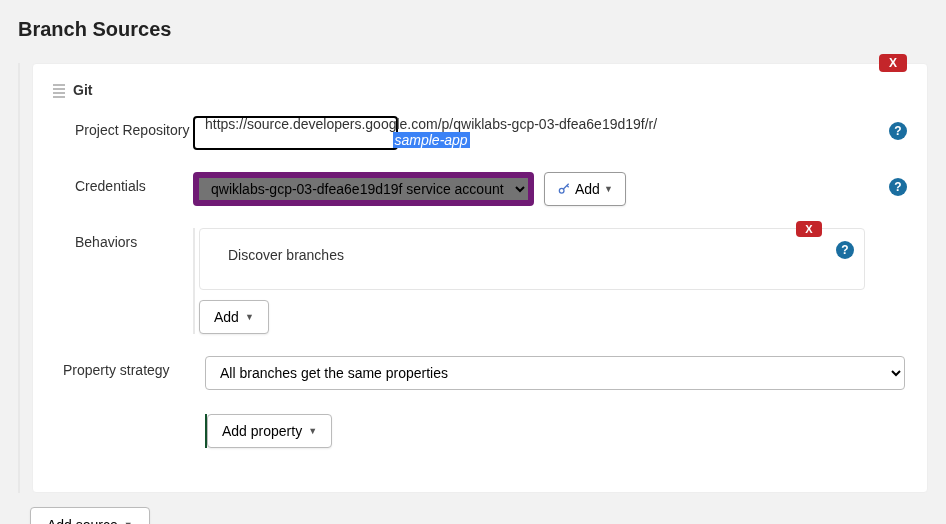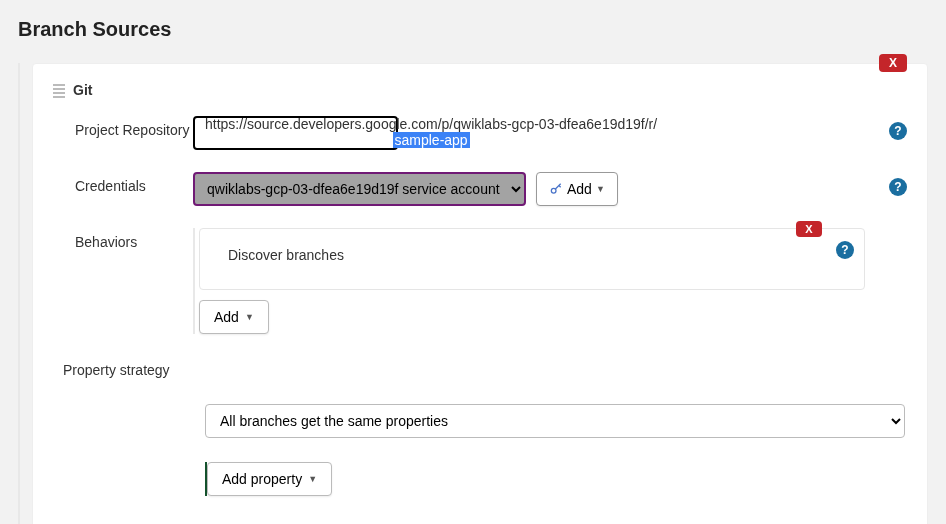--- a/index.html
+++ b/index.html
@@ -117,29 +117,30 @@
       align-items: center;
       font-size: 14px;
       pointer-events: none;
       color: #333;
       flex-direction: column;
     }
     .repo-highlight {
       background: #3b82f6;
       color: #fff;
       padding: 0 2px;
+      font-style: italic;
     }
     .credentials-select {
       height: 34px;
-      border: 2px solid #701a75;
+      border: 6px solid #701a75;
       border-radius: 4px;
       padding: 0 8px;
       font-size: 14px;
       font-family: inherit;
-      background: #a3a3a3;
+      background: #737373;
     }
     .add-cred-btn {
       height: 34px;
       border: 1px solid #999;
       border-radius: 4px;
       background: #fff;
       padding: 0 12px;
       font-size: 14px;
       display: inline-flex;
       align-items: center;
@@ -236,21 +237,20 @@
     .property-select {
       width: 100%;
       height: 34px;
       border: 1px solid #bbb;
       border-radius: 4px;
       padding: 0 10px;
       font-size: 14px;
       font-family: inherit;
       background: #fff;
       margin-bottom: 14px;
-      margin-top: 48px;
     }
     .prop-indent {
       border-left: 2px solid #14532d;
       padding-left: 0;
     }
     .caret {
       font-size: 9px;
       color: #555;
     }
     .add-source-row {

